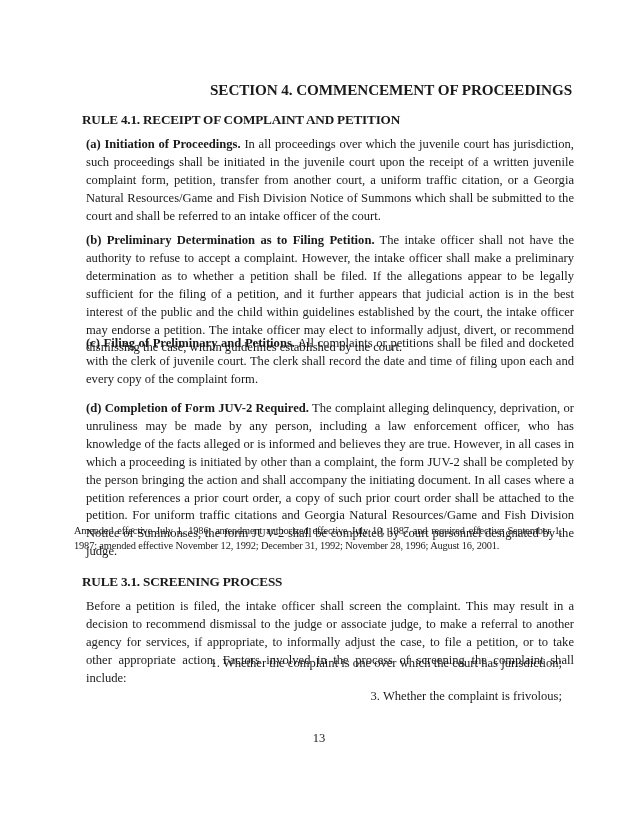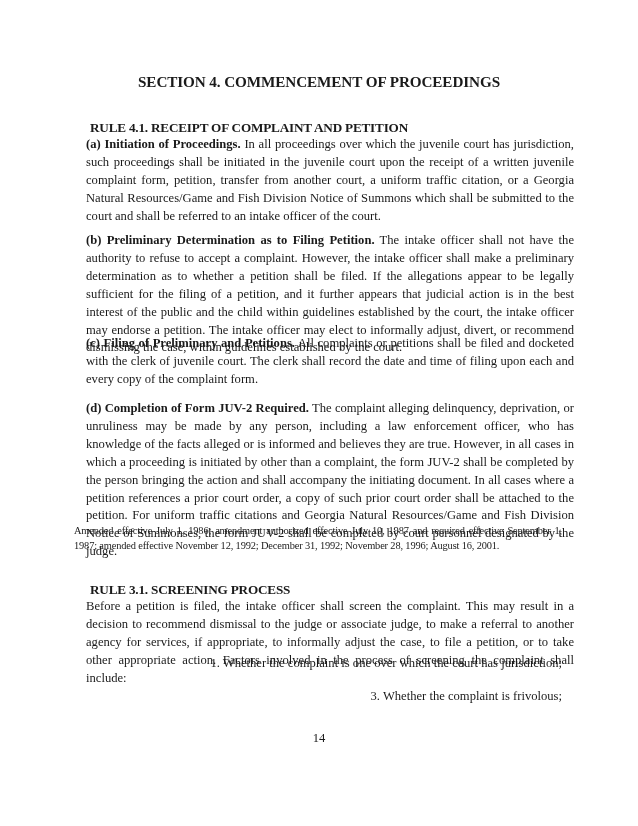--- a/index.html
+++ b/index.html
@@ -1,21 +1,21 @@
 <!DOCTYPE html>
 <html><head>
 <meta charset="utf-8">
 <style>
   html, body { margin: 0; padding: 0; background: #ffffff; }
   body { width: 638px; height: 826px; position: relative; overflow: hidden; color: #1a1a1a;
          font-family: "Liberation Serif", "DejaVu Serif", serif; }
   .page { position: absolute; left: 74px; top: 0; width: 488px; }
-  .section-title { position: absolute; left: 0; width: 490px; top: 73px; text-align: center;
-                   font-weight: bold; font-size: 15.2px; letter-spacing: -0.1px; margin: 0; }
-  .rule-title { font-weight: bold; font-size: 13.2px; margin: 16px; white-space: nowrap; letter-spacing: -0.2px; }
+  .section-title { position: absolute; left: 0; width: 490px; top: 73px; text-align: right;
+                   font-weight: bold; font-size: 15.2px; letter-spacing: -0.1px; margin: 8px; }
+  .rule-title { font-weight: bold; font-size: 13.2px; margin: 8px; white-space: nowrap; letter-spacing: -0.2px; }
   p.body { margin: 12px; font-size: 12.6px; line-height: 17.9px; text-align: justify; text-align-last: left; }
   .lead { font-weight: bold; }
   p.amend { margin: 0; font-size: 10.4px; line-height: 15px; text-align: justify; text-align-last: left; letter-spacing: -0.15px; }
   p.list { margin: 0; font-size: 12.6px; line-height: 17.9px; white-space: nowrap; text-align: right; }
   .abs { position: absolute; left: 0; width: 488px; }
   .page-num { position: absolute; left: 0; width: 490px; top: 731px; text-align: center; font-size: 12.6px; }
 </style>
 </head>
 <body>
 
@@ -44,14 +44,14 @@
 
   <h2 class="rule-title abs" style="top:566px;">RULE 3.1. SCREENING PROCESS</h2>
 
   <p class="body abs" style="top:586px;">
     <span>Before a petition is filed, the intake officer shall screen the complaint. This may result in a decision to recommend dismissal to the judge or associate judge, to make a referral to another agency for services, if appropriate, to informally adjust the case, to file a petition, or to take other appropriate action. Factors involved in the process of screening the complaint shall include:</span>
   </p>
 
   <p class="list abs" style="top:655px;">1. Whether the complaint is one over which the court has jurisdiction;</p>
   <p class="list abs" style="top:688px;">3. Whether the complaint is frivolous;</p>
 
-  <div class="page-num">14</div>
+  <div class="page-num">13</div>
 </div>
 
 </body></html>

